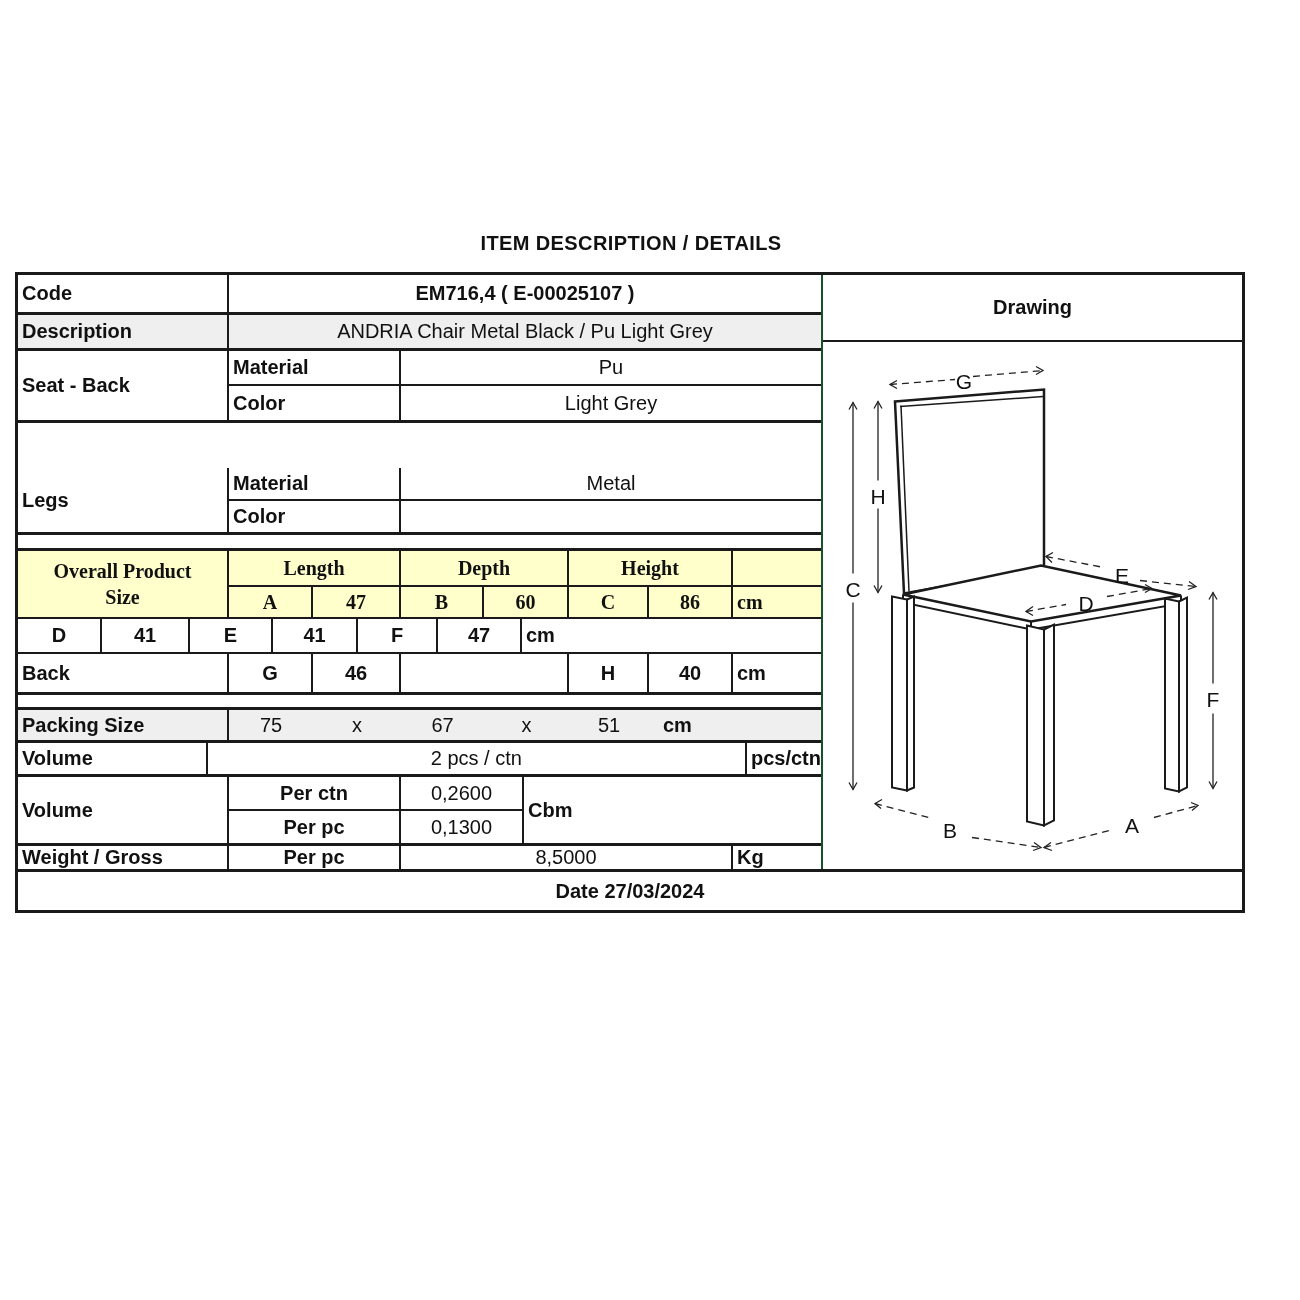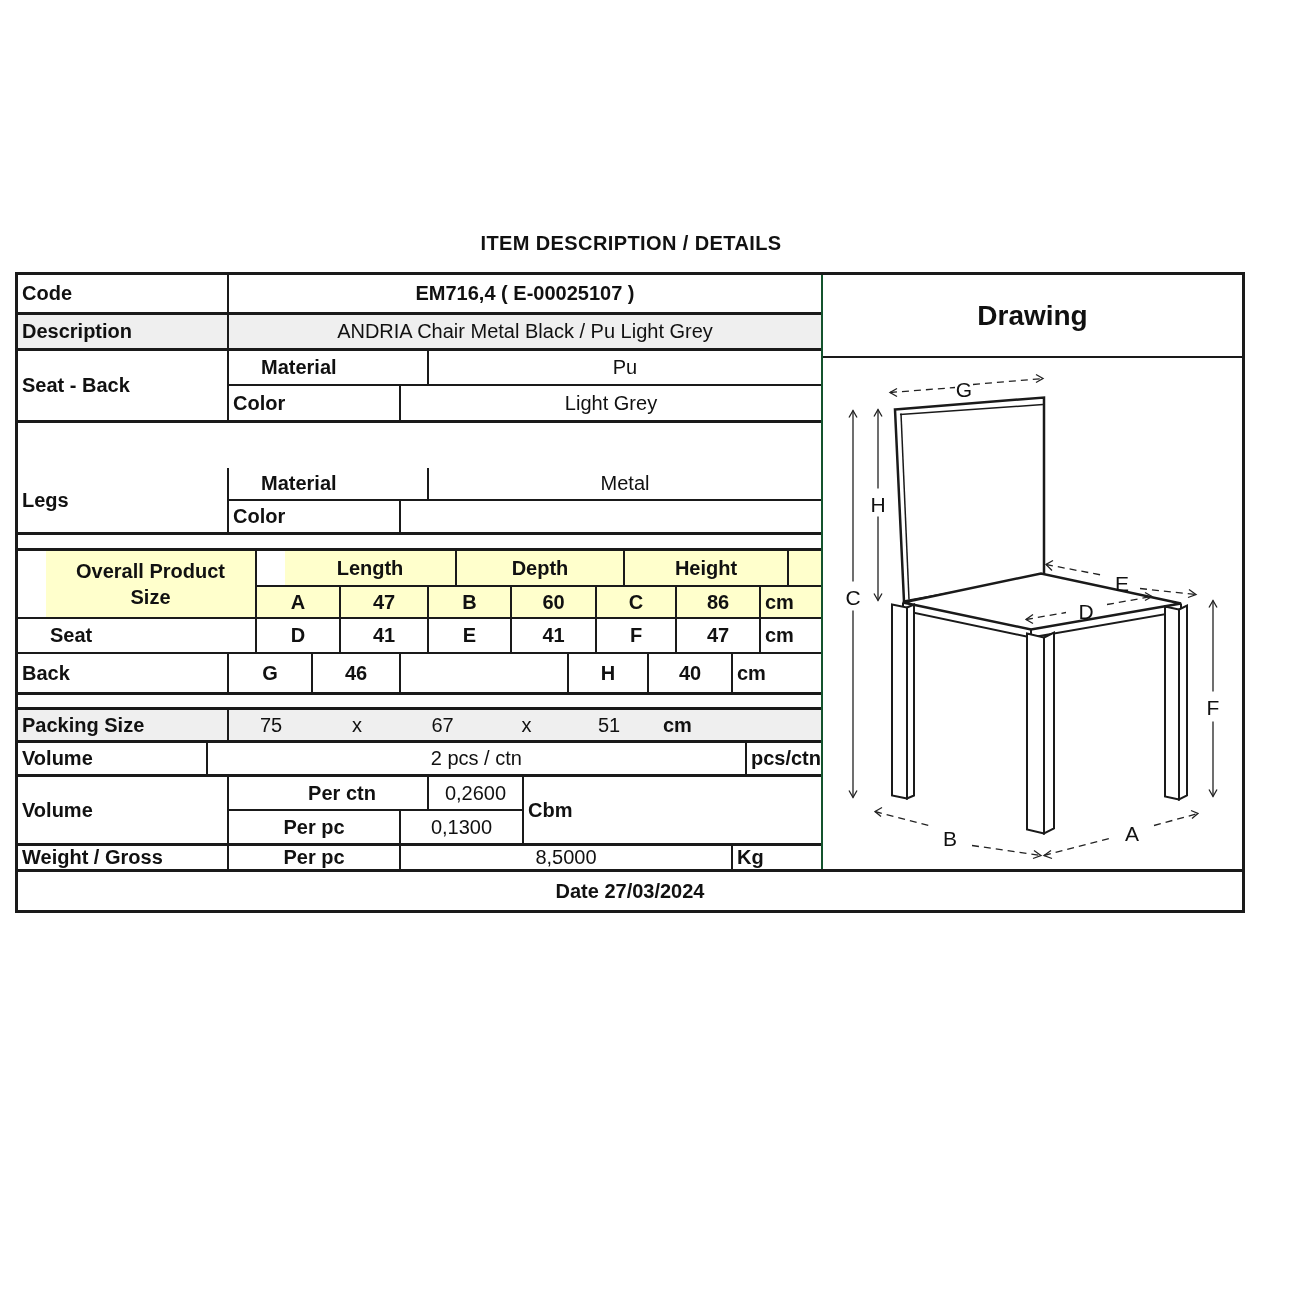--- a/index.html
+++ b/index.html
@@ -12,59 +12,59 @@
 
   .tbl { position:absolute; left:15px; top:272px; width:1230px; height:641px;
          border:3px solid #1a1a1a; display:flex; flex-direction:column; background:#fff; }
   .main { display:flex; flex:1; min-height:0; }
   .left { width:805px; border-right:2px solid #14532d; display:flex; flex-direction:column; }
   .right { flex:1; display:flex; flex-direction:column; }
 
   .row { display:flex; width:100%; }
   .c { display:flex; align-items:center; }
   .br { border-right:2px solid #1a1a1a; }
-  .bb2 { border-bottom:2px solid #1a1a1a;padding-left:28px; }
+  .bb2 { border-bottom:2px solid #1a1a1a; }
   .bb3 { border-bottom:3px solid #1a1a1a; }
   .lbl { font-weight:bold; font-size:20px; padding-left:4px; }
   .val { justify-content:center; font-size:20px; }
   .bold { font-weight:bold;border-radius:17px; }
   .unit { font-weight:bold; font-size:20px; padding-left:4px; }
   .grey { background:#efefef; }
   .yel { background:#ffffcc; }
 
   .w-label { width:211px; }
   .w-mat { width:172px; }
   .col { display:flex; flex-direction:column; flex:1; min-width:0; }
   .sub { display:flex; flex:1; min-height:0; }
 
   .r-code { height:42px; }
   .r-desc { height:39px; }
   .g-sb   { height:76px; }
   .g-legs { height:72px;margin-top:45px; }
   .r-gap1 { height:17px; }
-  .g-size { height:72px; }
+  .g-size { height:72px;font-family:Liberation Serif, serif; }
   .r-seat { height:37px; }
   .r-back { height:44px; }
   .r-gap2 { height:16px; }
   .r-pack { height:35px; }
   .r-vol1 { height:36px; }
   .g-vol2 { height:73px; }
   .r-weight { flex:1; }
 
   .sz { justify-content:center; font-size:20px; font-weight:bold; }
   .w84{width:84px;} .w88{width:88px;} .w83{width:83px;} .w85{width:85px;}
   .w80{width:80px;} .w168{width:168px;} .w172{width:172px;} .w164{width:164px;}
   .pk { justify-content:center; font-size:20px; }
   .pk-cm { font-weight:bold; justify-content:flex-start; padding-left:14px; }
 
   .overall { flex-direction:column; justify-content:center; text-align:center;
              font-weight:bold; font-size:20px; line-height:26px; padding-left:0; }
 
-  .draw-head { height:83px; border-bottom:2px solid #1a1a1a; display:flex;
-               align-items:center; justify-content:center; font-size:28px; font-weight:bold; }
+  .draw-head { height:67px; border-bottom:2px solid #1a1a1a; display:flex;
+               align-items:center; justify-content:center; font-size:20px; font-weight:bold; }
   .draw-canvas { flex:1; position:relative; }
   .draw-canvas svg { position:absolute; inset:0; width:100%; height:100%; }
   .dim-text { font-size:21px; fill:#111; }
 
   .date-row { height:41px; border-top:3px solid #1a1a1a; display:flex;
               align-items:center; justify-content:center; font-size:20px; font-weight:bold; }
 </style>
 </head>
 <body>
 
@@ -134,21 +134,20 @@
               <div class="c sz w83 br yel">B</div>
               <div class="c sz w85 br yel">60</div>
               <div class="c sz w80 br yel">C</div>
               <div class="c sz w84 br yel">86</div>
               <div class="c unit yel" style="flex:1">cm</div>
             </div>
           </div>
         </div>
 
         <div class="row r-seat bb2">
-          <div class="c lbl w-label br">Seat</div>
           <div class="c sz w84 br">D</div>
           <div class="c sz w88 br">41</div>
           <div class="c sz w83 br">E</div>
           <div class="c sz w85 br">41</div>
           <div class="c sz w80 br">F</div>
           <div class="c sz w84 br">47</div>
           <div class="c unit" style="flex:1">cm</div>
         </div>
 
         <div class="row r-back bb3">

